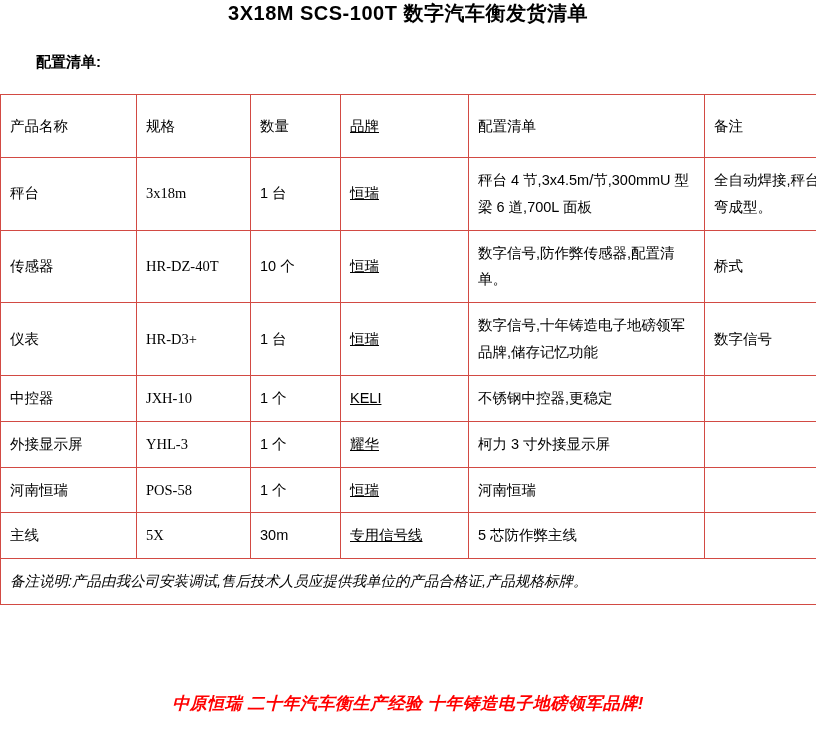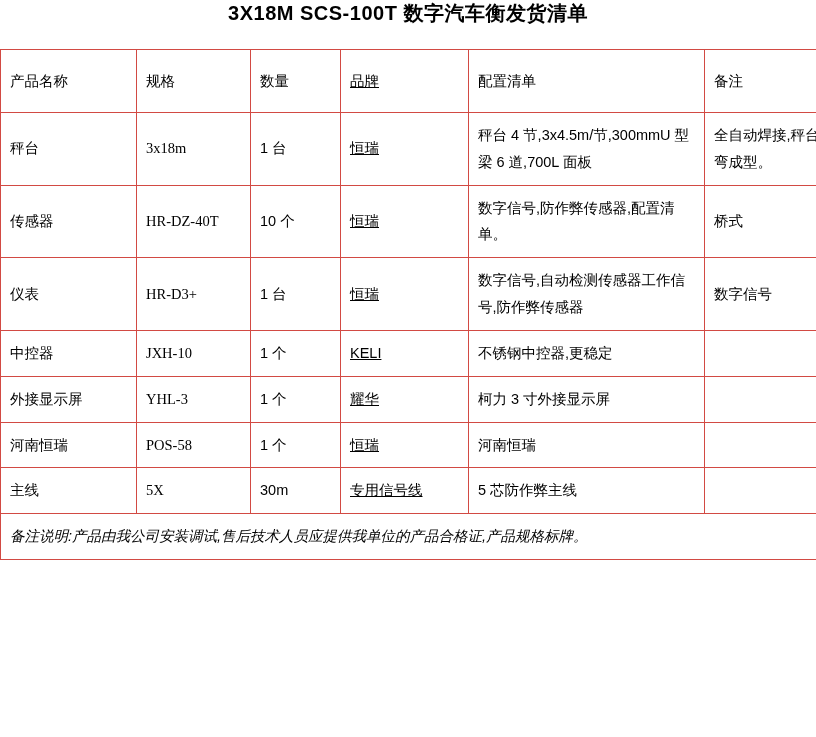--- a/index.html
+++ b/index.html
@@ -78,20 +78,21 @@
     letter-spacing: 0.5px;
   }
 </style>
 </head>
 <body>
 
 <div class="page">
 
   <div class="doc-title">3X18M SCS-100T 数字汽车衡发货清单</div>
 
+  <div class="subtitle">配置清单:</div>
 
   <table class="spec">
     <tbody>
       <tr class="head">
         <td class="c0">产品名称</td>
         <td class="c1">规格</td>
         <td class="c2">数量</td>
         <td class="c3">品牌</td>
         <td class="c4">配置清单</td>
         <td class="c5">备注</td>
@@ -113,21 +114,21 @@
         <td class="c3">恒瑞</td>
         <td class="c4">数字信号,防作弊传感器,配置清单。</td>
         <td class="c5">桥式</td>
       </tr>
 
       <tr>
         <td class="c0">仪表</td>
         <td class="c1">HR-D3+</td>
         <td class="c2">1 台</td>
         <td class="c3">恒瑞</td>
-        <td class="c4">数字信号,自动检测传感器工作信号,防作弊传感器</td>
+        <td class="c4">数字信号,十年铸造电子地磅领军品牌,储存记忆功能</td>
         <td class="c5">数字信号</td>
       </tr>
 
       <tr>
         <td class="c0">中控器</td>
         <td class="c1">JXH-10</td>
         <td class="c2">1 个</td>
         <td class="c3">KELI</td>
         <td class="c4">不锈钢中控器,更稳定</td>
         <td class="c5"></td>
@@ -159,14 +160,15 @@
         <td class="c4">5 芯防作弊主线</td>
         <td class="c5"></td>
       </tr>
 
       <tr class="note-row">
         <td colspan="6">备注说明:产品由我公司安装调试,售后技术人员应提供我单位的产品合格证,产品规格标牌。</td>
       </tr>
     </tbody>
   </table>
 
+  <div class="footer-slogan">中原恒瑞 二十年汽车衡生产经验 十年铸造电子地磅领军品牌!</div>
 
 </div>
 
 </body></html>

